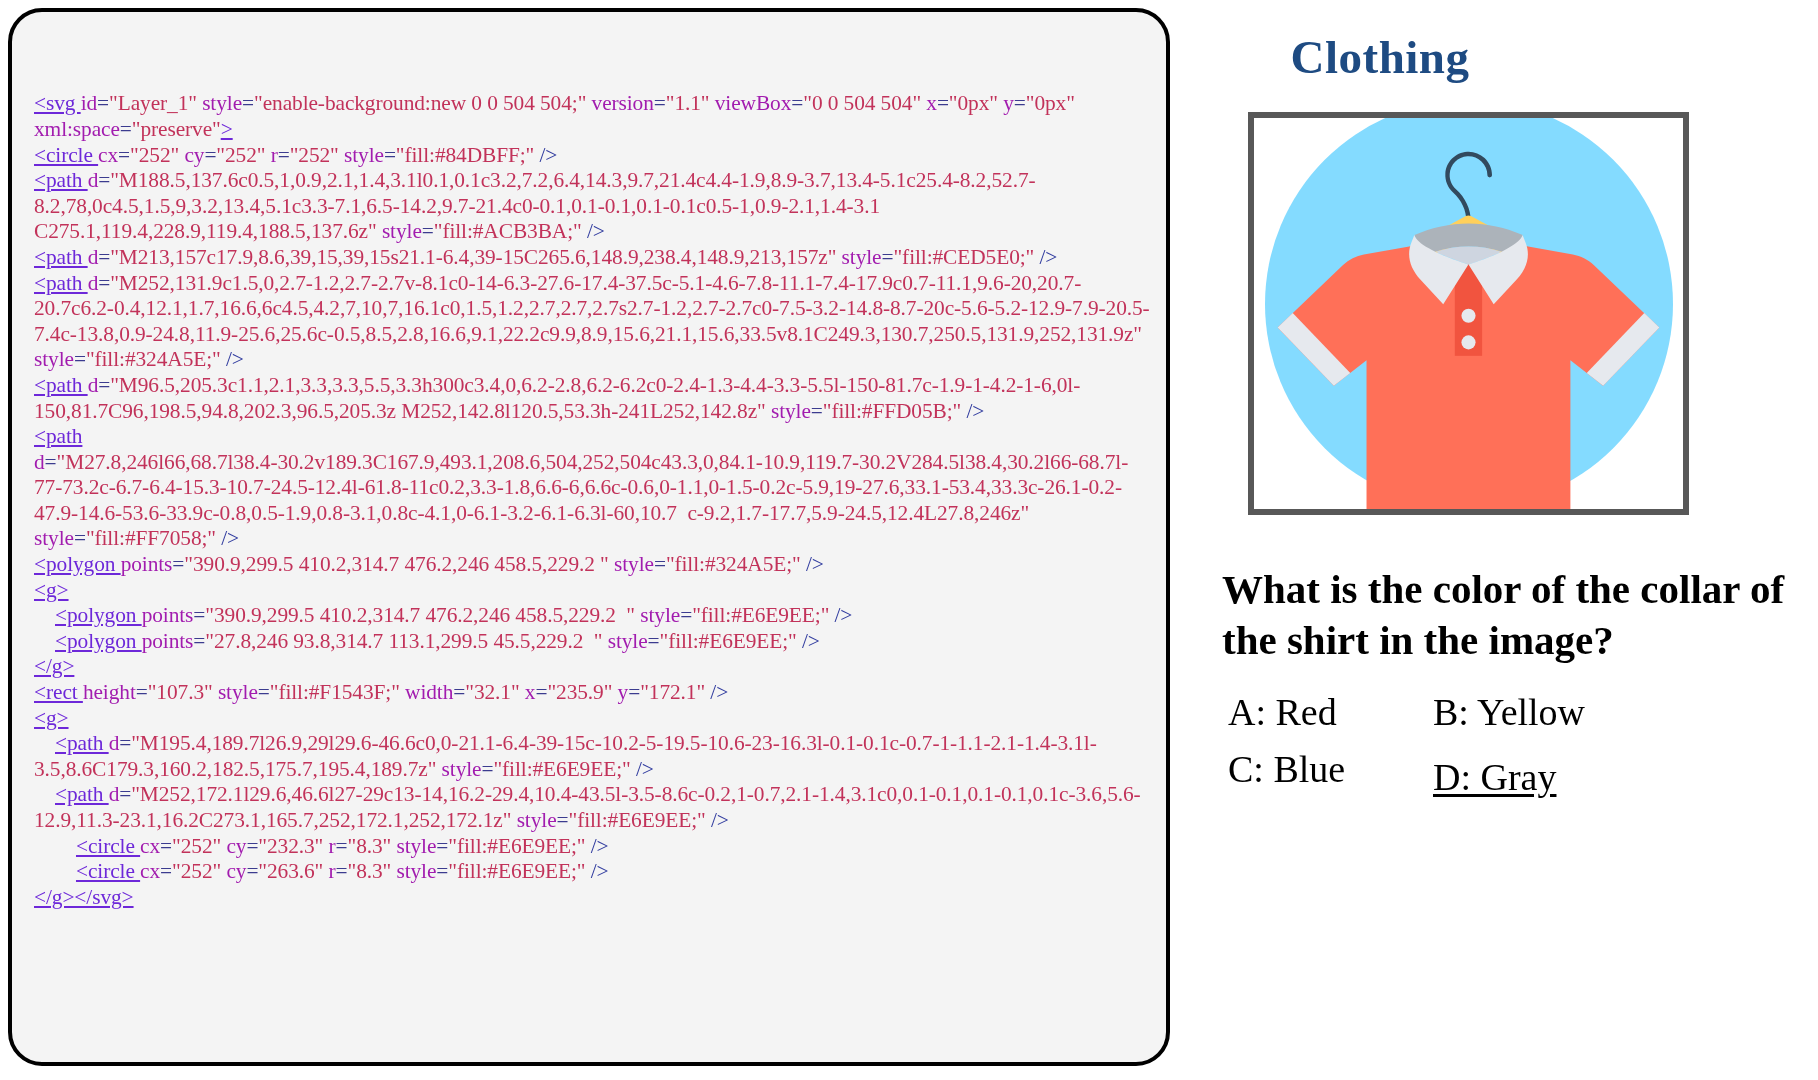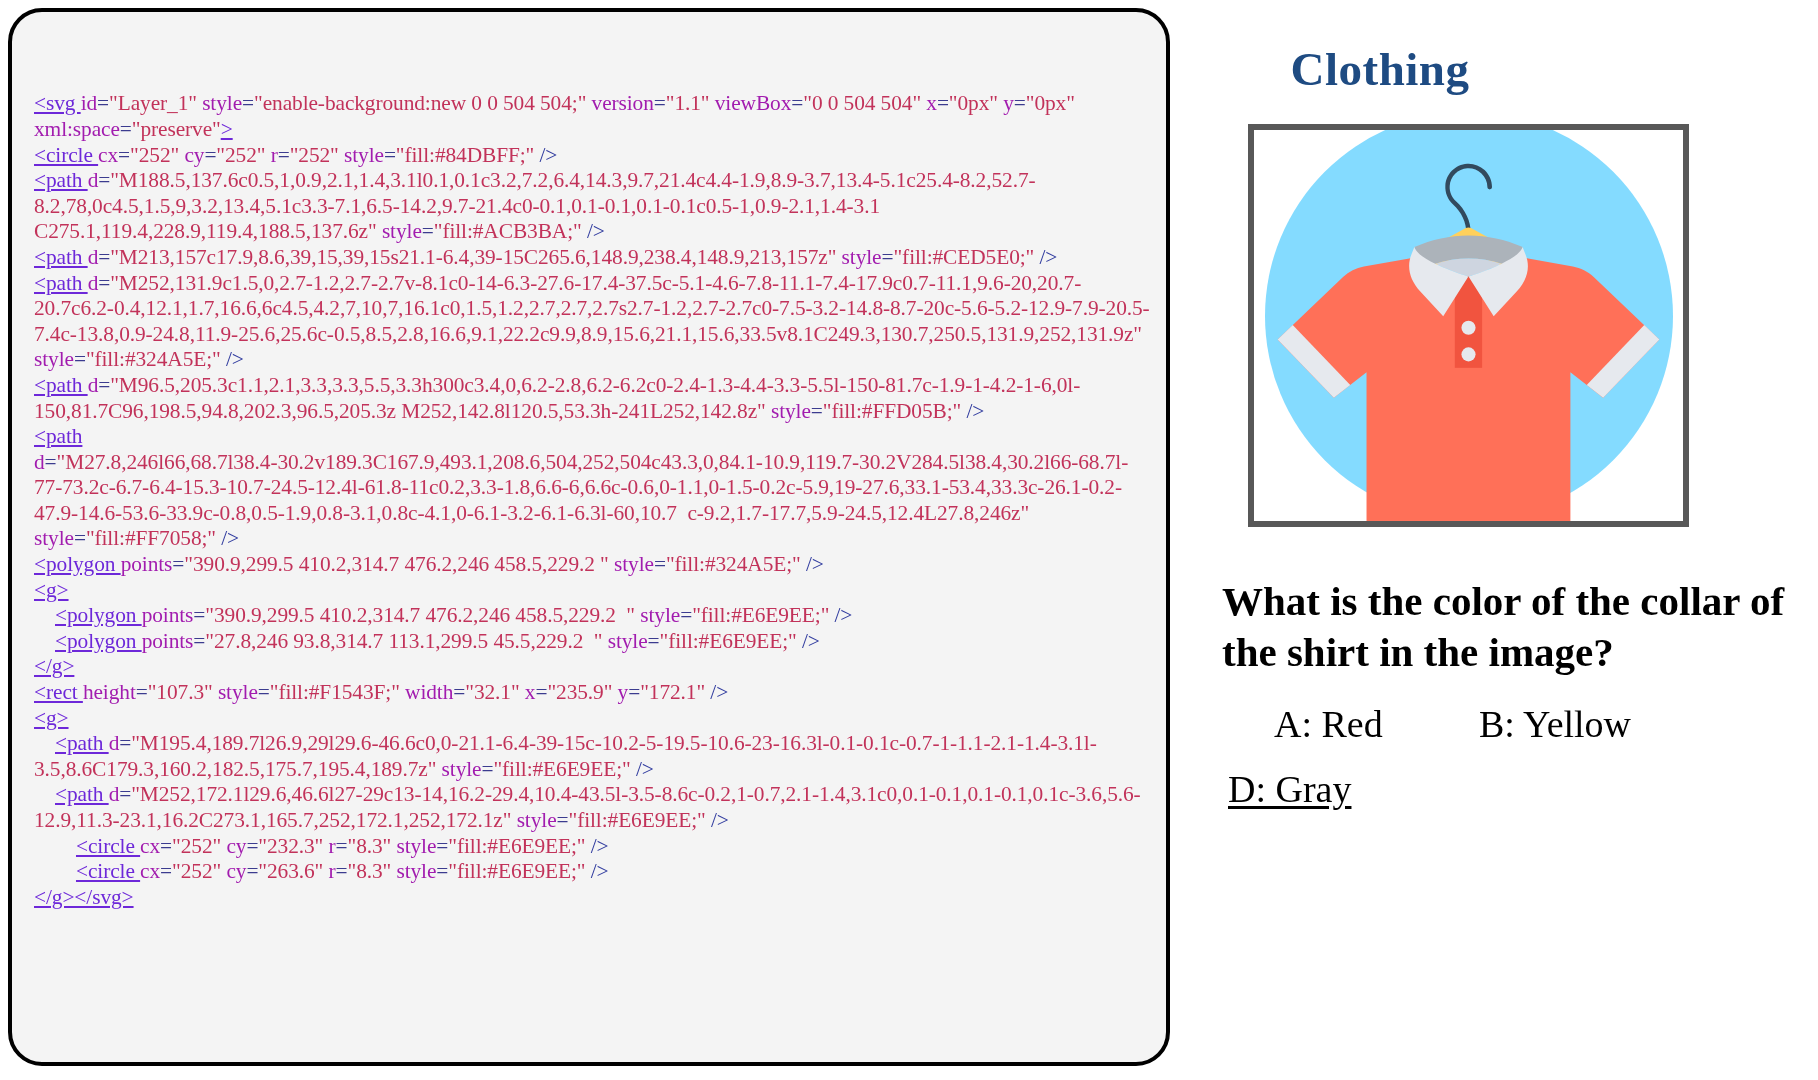--- a/index.html
+++ b/index.html
@@ -46,21 +46,21 @@
   .tag   { color: #6d28d9; text-decoration: underline; }
   .attr  { color: #a21caf; }   
   .eq    { color: #3b3b8f; }   
   .val   { color: #c2325a; }   
   .slash { color: #2f3a9e; }
 
   
   #right-col {
     position: absolute;
     left: 1180px;
-    top: 16px;
+    top: 4px;
     width: 638px;
     height: 844px;
     text-decoration: underline;
   }
 
   #category-title {
     position: absolute;
     left: 0; top: 26px;
     width: 400px;
     text-align: center;
@@ -127,21 +127,21 @@
     display: flex;
     margin-bottom: 11px;
   }
   .opt {
     font-size: 38px;
     line-height: 46px;
     color: #000000;
     font-family: "Liberation Serif", "DejaVu Serif", serif;
     white-space: nowrap;
   }
-  .opt.col-a { width: 205px; margin-left: 46px; }
+  .opt.col-a { width: 205px; }
   .opt.underline { text-decoration: underline; text-underline-offset: 4px; margin-top: 8px; }
 </style>
 </head>
 <body>
 
 <div id="root">
 
   <div id="code-panel">
     <pre id="code-block"><span class="ln"><span class="tag">&lt;svg </span><span class="attr">id</span><span class="eq">=</span><span class="val">"Layer_1"</span><span class="plain"> </span><span class="attr">style</span><span class="eq">=</span><span class="val">"enable-background:new 0 0 504 504;"</span><span class="plain"> </span><span class="attr">version</span><span class="eq">=</span><span class="val">"1.1"</span><span class="plain"> </span><span class="attr">viewBox</span><span class="eq">=</span><span class="val">"0 0 504 504"</span><span class="plain"> </span><span class="attr">x</span><span class="eq">=</span><span class="val">"0px"</span><span class="plain"> </span><span class="attr">y</span><span class="eq">=</span><span class="val">"0px"</span><span class="plain"> </span><span class="attr">xml:space</span><span class="eq">=</span><span class="val">"preserve"</span><span class="tag">&gt;</span></span><span class="ln"><span class="tag">&lt;circle </span><span class="attr">cx</span><span class="eq">=</span><span class="val">"252"</span><span class="plain"> </span><span class="attr">cy</span><span class="eq">=</span><span class="val">"252"</span><span class="plain"> </span><span class="attr">r</span><span class="eq">=</span><span class="val">"252"</span><span class="plain"> </span><span class="attr">style</span><span class="eq">=</span><span class="val">"fill:#84DBFF;"</span><span class="plain"> </span><span class="slash">/&gt;</span></span><span class="ln"><span class="tag">&lt;path </span><span class="attr">d</span><span class="eq">=</span><span class="val">"M188.5,137.6c0.5,1,0.9,2.1,1.4,3.1l0.1,0.1c3.2,7.2,6.4,14.3,9.7,21.4c4.4-1.9,8.9-3.7,13.4-5.1c25.4-8.2,52.7-8.2,78,0c4.5,1.5,9,3.2,13.4,5.1c3.3-7.1,6.5-14.2,9.7-21.4c0-0.1,0.1-0.1,0.1-0.1c0.5-1,0.9-2.1,1.4-3.1  C275.1,119.4,228.9,119.4,188.5,137.6z"</span><span class="plain"> </span><span class="attr">style</span><span class="eq">=</span><span class="val">"fill:#ACB3BA;"</span><span class="plain"> </span><span class="slash">/&gt;</span></span><span class="ln"><span class="tag">&lt;path </span><span class="attr">d</span><span class="eq">=</span><span class="val">"M213,157c17.9,8.6,39,15,39,15s21.1-6.4,39-15C265.6,148.9,238.4,148.9,213,157z"</span><span class="plain"> </span><span class="attr">style</span><span class="eq">=</span><span class="val">"fill:#CED5E0;"</span><span class="plain"> </span><span class="slash">/&gt;</span></span><span class="ln"><span class="tag">&lt;path </span><span class="attr">d</span><span class="eq">=</span><span class="val">"M252,131.9c1.5,0,2.7-1.2,2.7-2.7v-8.1c0-14-6.3-27.6-17.4-37.5c-5.1-4.6-7.8-11.1-7.4-17.9c0.7-11.1,9.6-20,20.7-20.7c6.2-0.4,12.1,1.7,16.6,6c4.5,4.2,7,10,7,16.1c0,1.5,1.2,2.7,2.7,2.7s2.7-1.2,2.7-2.7c0-7.5-3.2-14.8-8.7-20c-5.6-5.2-12.9-7.9-20.5-7.4c-13.8,0.9-24.8,11.9-25.6,25.6c-0.5,8.5,2.8,16.6,9.1,22.2c9.9,8.9,15.6,21.1,15.6,33.5v8.1C249.3,130.7,250.5,131.9,252,131.9z"</span><span class="plain"> </span><span class="attr">style</span><span class="eq">=</span><span class="val">"fill:#324A5E;"</span><span class="plain"> </span><span class="slash">/&gt;</span></span><span class="ln"><span class="tag">&lt;path </span><span class="attr">d</span><span class="eq">=</span><span class="val">"M96.5,205.3c1.1,2.1,3.3,3.3,5.5,3.3h300c3.4,0,6.2-2.8,6.2-6.2c0-2.4-1.3-4.4-3.3-5.5l-150-81.7c-1.9-1-4.2-1-6,0l-150,81.7C96,198.5,94.8,202.3,96.5,205.3z M252,142.8l120.5,53.3h-241L252,142.8z"</span><span class="plain"> </span><span class="attr">style</span><span class="eq">=</span><span class="val">"fill:#FFD05B;"</span><span class="plain"> </span><span class="slash">/&gt;</span></span><span class="ln"><span class="tag">&lt;path</span></span><span class="ln"><span class="attr">d</span><span class="eq">=</span><span class="val">"M27.8,246l66,68.7l38.4-30.2v189.3C167.9,493.1,208.6,504,252,504c43.3,0,84.1-10.9,119.7-30.2V284.5l38.4,30.2l66-68.7l-77-73.2c-6.7-6.4-15.3-10.7-24.5-12.4l-61.8-11c0.2,3.3-1.8,6.6-6,6.6c-0.6,0-1.1,0-1.5-0.2c-5.9,19-27.6,33.1-53.4,33.3c-26.1-0.2-47.9-14.6-53.6-33.9c-0.8,0.5-1.9,0.8-3.1,0.8c-4.1,0-6.1-3.2-6.1-6.3l-60,10.7  c-9.2,1.7-17.7,5.9-24.5,12.4L27.8,246z"</span><span class="plain"> </span><span class="attr">style</span><span class="eq">=</span><span class="val">"fill:#FF7058;"</span><span class="plain"> </span><span class="slash">/&gt;</span></span><span class="ln"><span class="tag">&lt;polygon </span><span class="attr">points</span><span class="eq">=</span><span class="val">"390.9,299.5 410.2,314.7 476.2,246 458.5,229.2 "</span><span class="plain"> </span><span class="attr">style</span><span class="eq">=</span><span class="val">"fill:#324A5E;"</span><span class="plain"> </span><span class="slash">/&gt;</span></span><span class="ln"><span class="tag">&lt;g&gt;</span></span><span class="ln"><span class="plain">    </span><span class="tag">&lt;polygon </span><span class="attr">points</span><span class="eq">=</span><span class="val">"390.9,299.5 410.2,314.7 476.2,246 458.5,229.2  "</span><span class="plain"> </span><span class="attr">style</span><span class="eq">=</span><span class="val">"fill:#E6E9EE;"</span><span class="plain"> </span><span class="slash">/&gt;</span></span><span class="ln"><span class="plain">    </span><span class="tag">&lt;polygon </span><span class="attr">points</span><span class="eq">=</span><span class="val">"27.8,246 93.8,314.7 113.1,299.5 45.5,229.2  "</span><span class="plain"> </span><span class="attr">style</span><span class="eq">=</span><span class="val">"fill:#E6E9EE;"</span><span class="plain"> </span><span class="slash">/&gt;</span></span><span class="ln"><span class="tag">&lt;/g&gt;</span></span><span class="ln"><span class="tag">&lt;rect </span><span class="attr">height</span><span class="eq">=</span><span class="val">"107.3"</span><span class="plain"> </span><span class="attr">style</span><span class="eq">=</span><span class="val">"fill:#F1543F;"</span><span class="plain"> </span><span class="attr">width</span><span class="eq">=</span><span class="val">"32.1"</span><span class="plain"> </span><span class="attr">x</span><span class="eq">=</span><span class="val">"235.9"</span><span class="plain"> </span><span class="attr">y</span><span class="eq">=</span><span class="val">"172.1"</span><span class="plain"> </span><span class="slash">/&gt;</span></span><span class="ln"><span class="tag">&lt;g&gt;</span></span><span class="ln"><span class="plain">    </span><span class="tag">&lt;path </span><span class="attr">d</span><span class="eq">=</span><span class="val">"M195.4,189.7l26.9,29l29.6-46.6c0,0-21.1-6.4-39-15c-10.2-5-19.5-10.6-23-16.3l-0.1-0.1c-0.7-1-1.1-2.1-1.4-3.1l-3.5,8.6C179.3,160.2,182.5,175.7,195.4,189.7z"</span><span class="plain"> </span><span class="attr">style</span><span class="eq">=</span><span class="val">"fill:#E6E9EE;"</span><span class="plain"> </span><span class="slash">/&gt;</span></span><span class="ln"><span class="plain">    </span><span class="tag">&lt;path </span><span class="attr">d</span><span class="eq">=</span><span class="val">"M252,172.1l29.6,46.6l27-29c13-14,16.2-29.4,10.4-43.5l-3.5-8.6c-0.2,1-0.7,2.1-1.4,3.1c0,0.1-0.1,0.1-0.1,0.1c-3.6,5.6-12.9,11.3-23.1,16.2C273.1,165.7,252,172.1,252,172.1z"</span><span class="plain"> </span><span class="attr">style</span><span class="eq">=</span><span class="val">"fill:#E6E9EE;"</span><span class="plain"> </span><span class="slash">/&gt;</span></span><span class="ln"><span class="plain">        </span><span class="tag">&lt;circle </span><span class="attr">cx</span><span class="eq">=</span><span class="val">"252"</span><span class="plain"> </span><span class="attr">cy</span><span class="eq">=</span><span class="val">"232.3"</span><span class="plain"> </span><span class="attr">r</span><span class="eq">=</span><span class="val">"8.3"</span><span class="plain"> </span><span class="attr">style</span><span class="eq">=</span><span class="val">"fill:#E6E9EE;"</span><span class="plain"> </span><span class="slash">/&gt;</span></span><span class="ln"><span class="plain">        </span><span class="tag">&lt;circle </span><span class="attr">cx</span><span class="eq">=</span><span class="val">"252"</span><span class="plain"> </span><span class="attr">cy</span><span class="eq">=</span><span class="val">"263.6"</span><span class="plain"> </span><span class="attr">r</span><span class="eq">=</span><span class="val">"8.3"</span><span class="plain"> </span><span class="attr">style</span><span class="eq">=</span><span class="val">"fill:#E6E9EE;"</span><span class="plain"> </span><span class="slash">/&gt;</span></span><span class="ln"><span class="tag">&lt;/g&gt;&lt;/svg&gt;</span></span></pre>
   </div>
@@ -191,18 +191,19 @@
     </div>
 
     <div id="question">What is the color of the collar of the shirt in the image?</div>
 
     <div id="options">
       <div class="opt-row">
         <div class="opt col-a">A: Red</div>
         <div class="opt">B: Yellow</div>
       </div>
       <div class="opt-row">
+        <div class="opt col-a">C: Blue</div>
         <div class="opt underline">D: Gray</div>
       </div>
     </div>
 
   </div>
 </div>
 
 </body></html>

